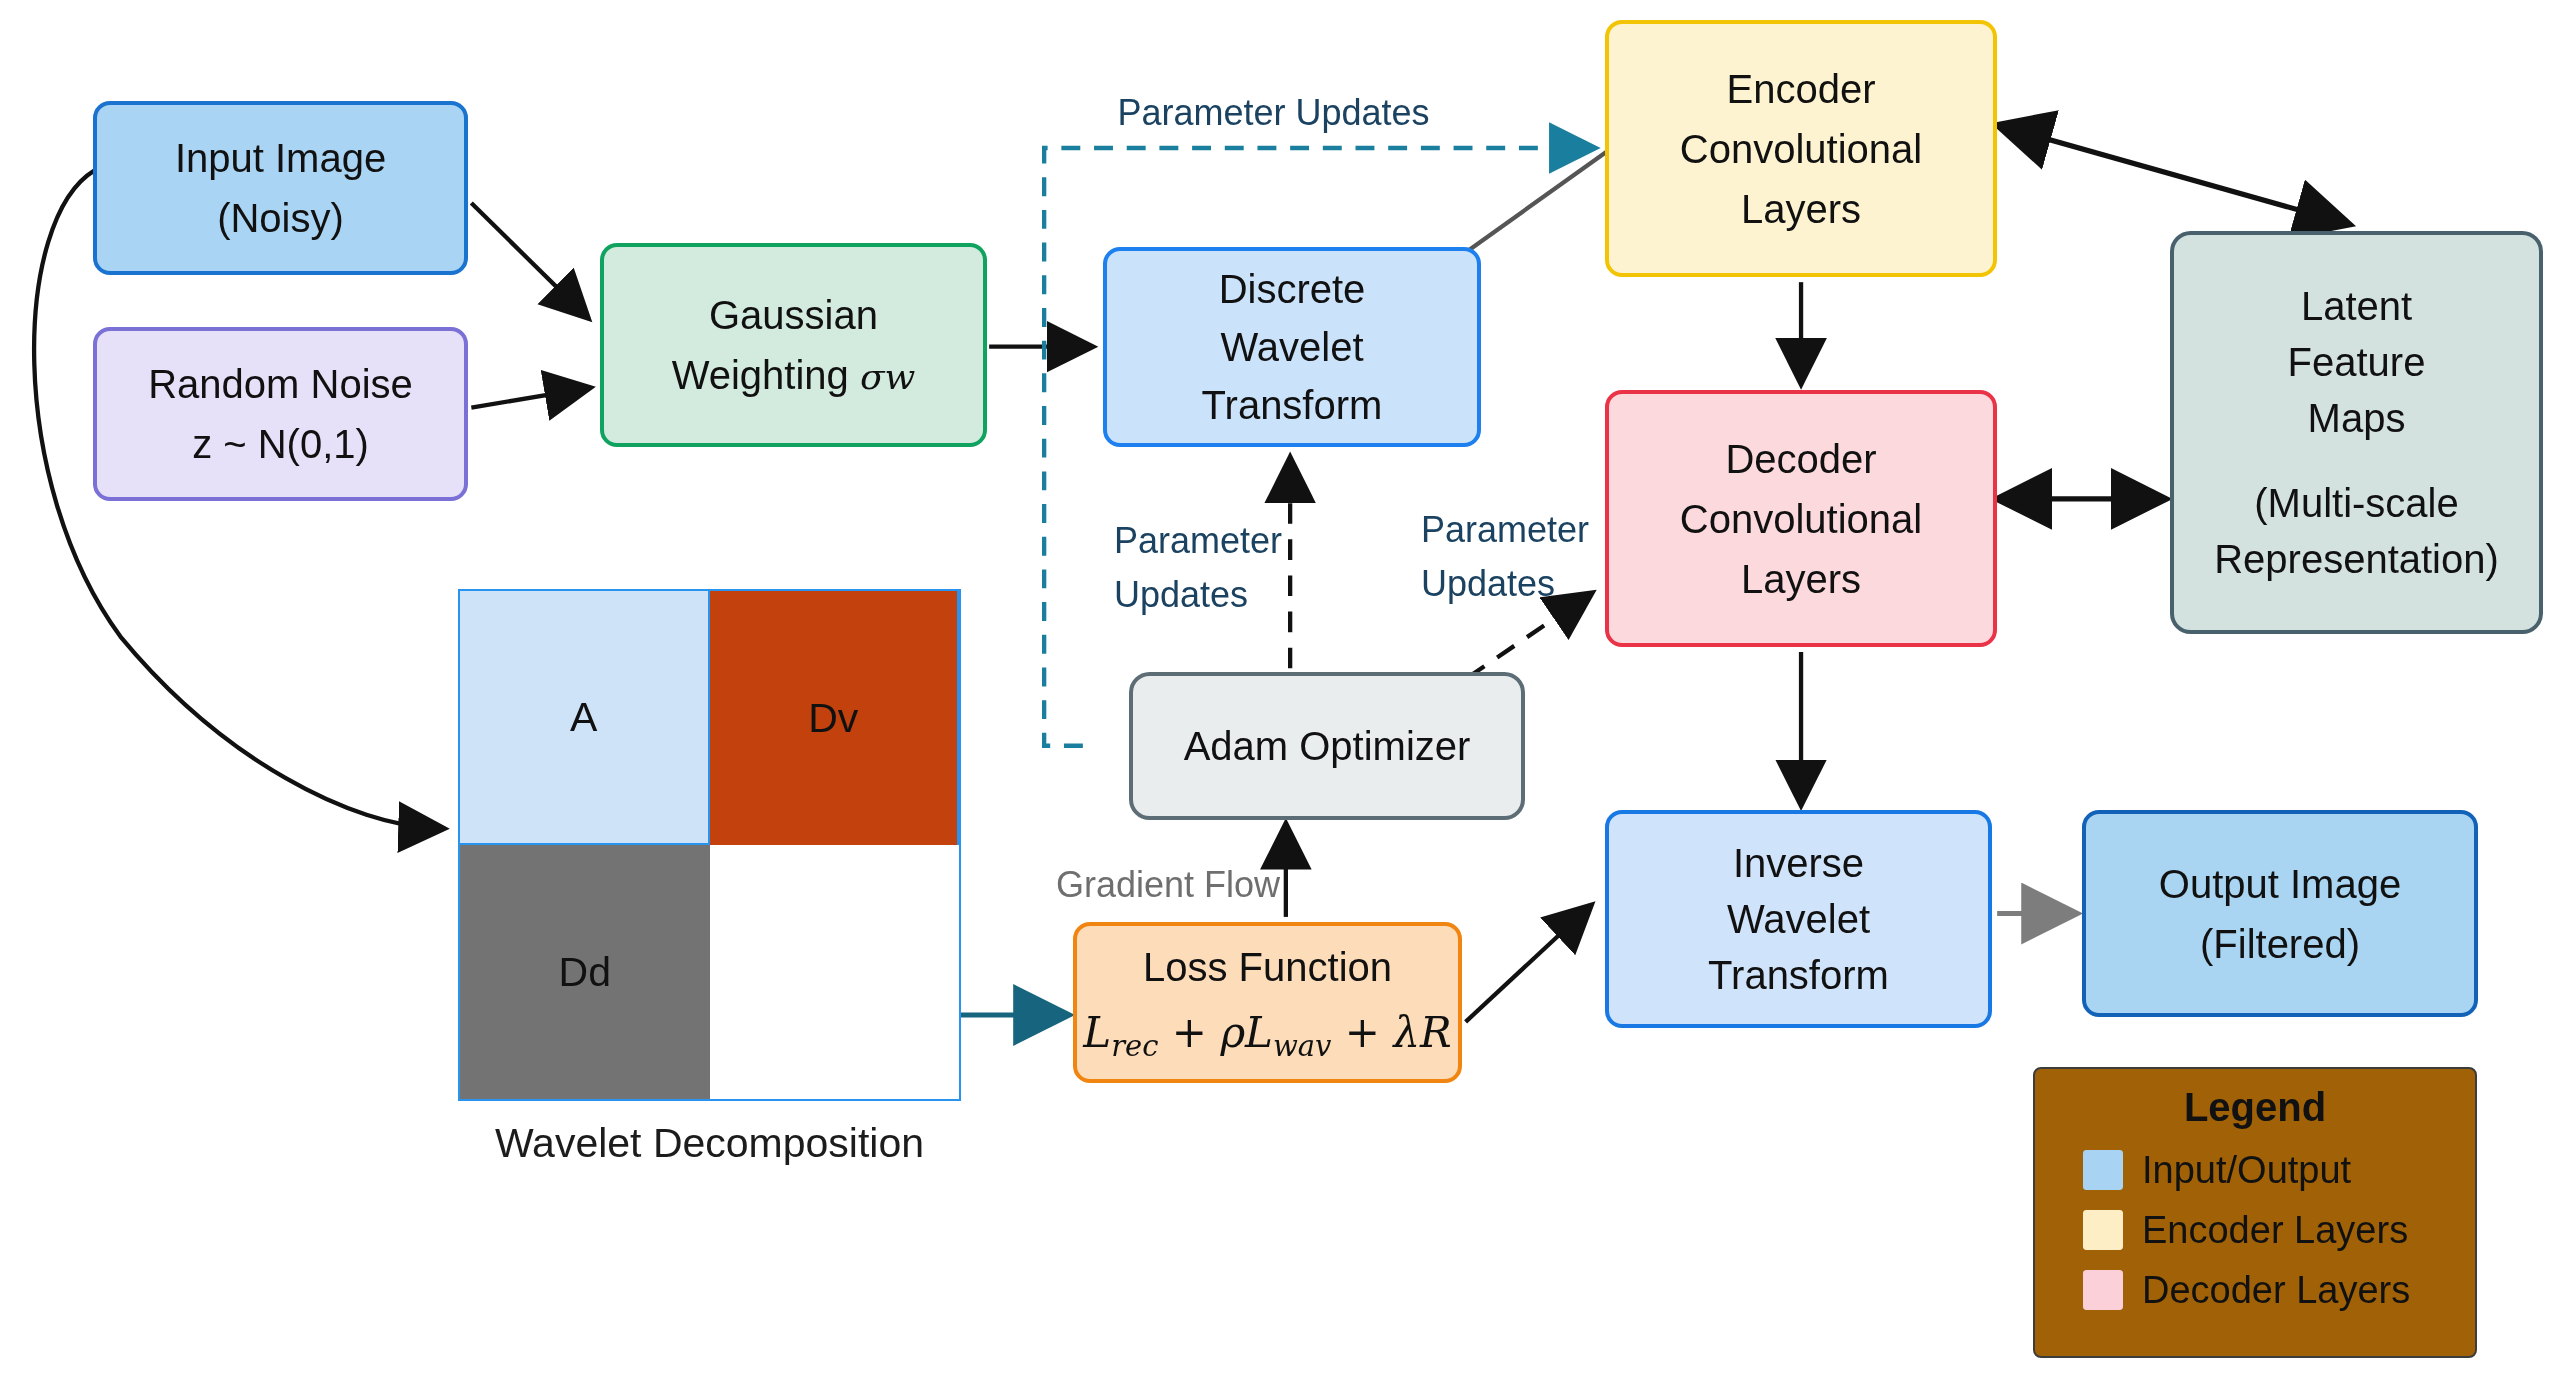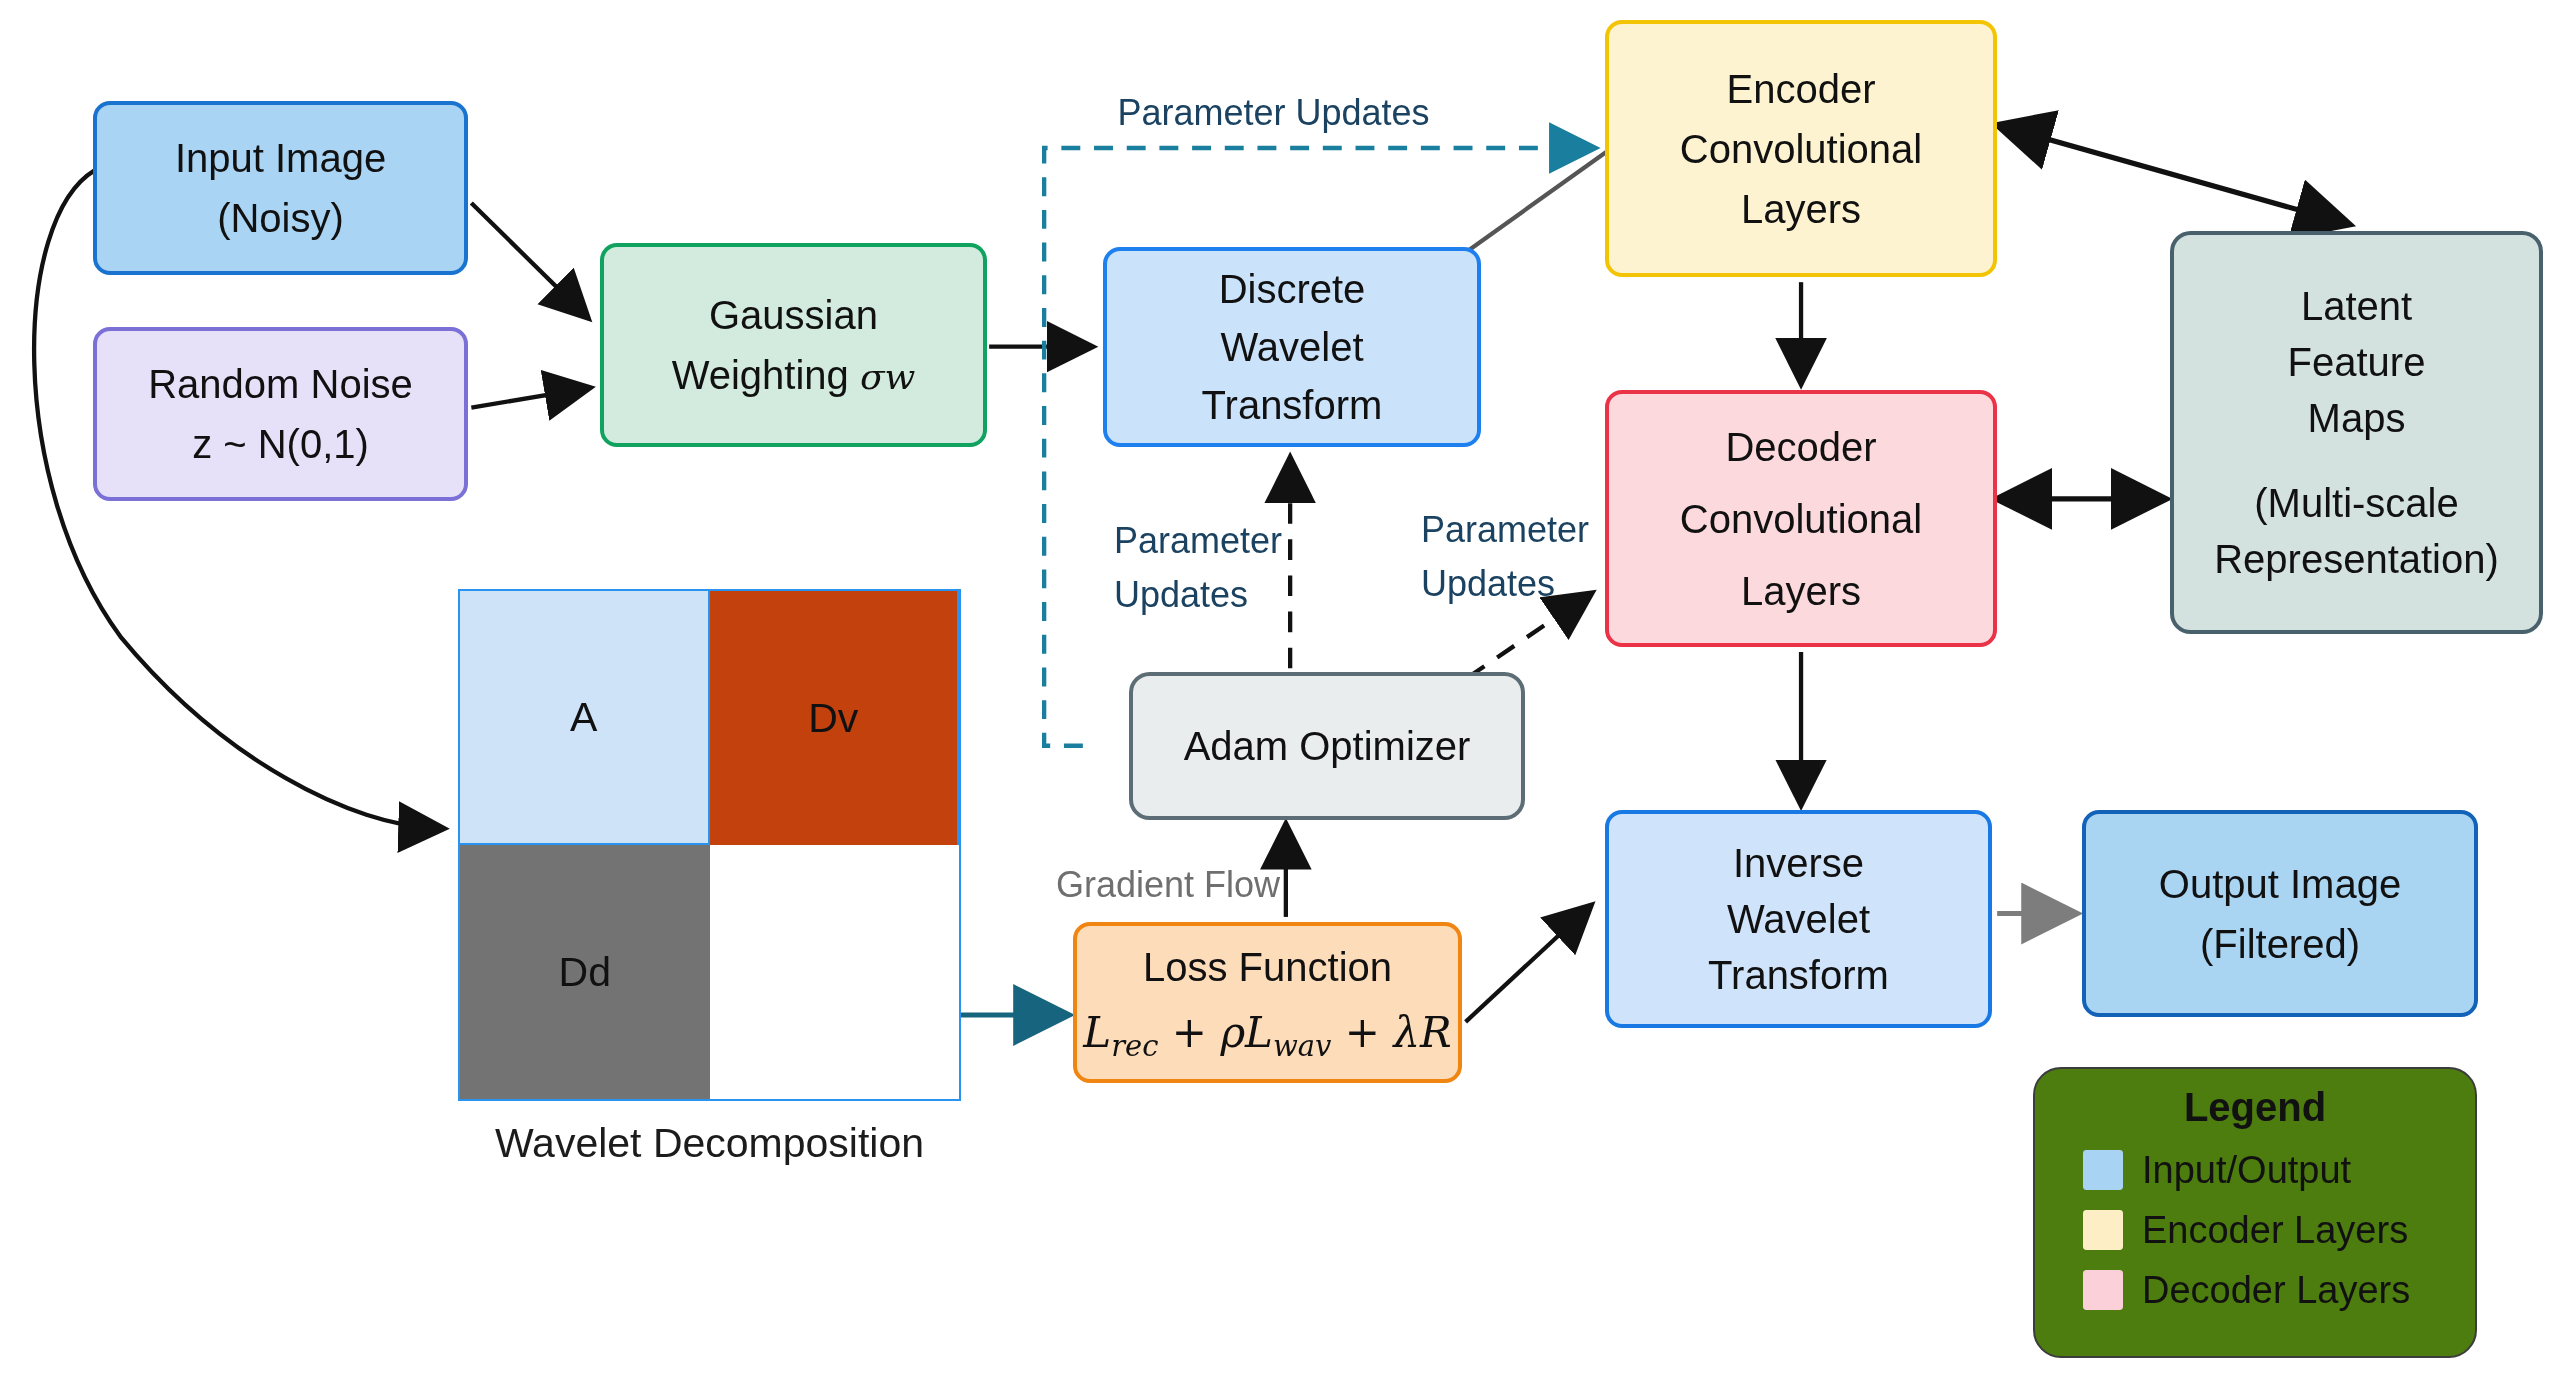--- a/index.html
+++ b/index.html
@@ -20,22 +20,22 @@
   .gray{color:#6f6f6f;}
   .grid{position:absolute;left:458px;top:589px;width:503px;height:512px;
         display:grid;grid-template-columns:1fr 1fr;grid-template-rows:1fr 1fr;
         border:2.6px solid #2994f0;box-sizing:border-box;}
   .cell{display:flex;align-items:center;justify-content:center;font-size:41px;box-sizing:border-box;}
   .cell.q-a{background:#cfe3f8;border-right:2.6px solid #2994f0;border-bottom:2.6px solid #2994f0;}
   .cell.q-dh{background:#daeafd;border-bottom:2.6px solid #2994f0;}
   .cell.q-dv{background:#c2410c;border-right:2.6px solid #2994f0;}
   .cell.q-dd{background:#737373;}
   .caption{position:absolute;left:458px;top:1120px;width:503px;text-align:center;font-size:41px;color:#1c1c1c;}
-  .legend{position:absolute;left:2033px;top:1067px;width:444px;height:291px;background:#4d7c0f;
-          border:2.6px solid #3c3c3c;border-radius:28px;box-sizing:border-box;padding:15.5px 0 0 0;}
+  .legend{position:absolute;left:2033px;top:1067px;width:444px;height:291px;background:#a16207;
+          border:2.6px solid #3c3c3c;border-radius:8px;box-sizing:border-box;padding:15.5px 0 0 0;}
   .legend-title{text-align:center;font-size:40px;font-weight:bold;margin-bottom:19px;}
   .legend-row{display:flex;align-items:center;gap:19px;margin:0 0 17px 48px;}
   .swatch{width:40px;height:40px;border-radius:3.4px;flex:0 0 auto;}
   .legend-label{font-size:38px;}
 </style>
 </head>
 <body>
 
 <div id="canvas">
 
@@ -96,21 +96,21 @@
     <span class="ln">Wavelet</span>
     <span class="ln">Transform</span>
   </div>
 
   <div class="node" style="left: 1605px; top: 20px; width: 392px; height: 257px; background-color: rgb(253, 243, 208); border-color: rgb(243, 196, 4);">
     <span class="ln">Encoder</span>
     <span class="ln">Convolutional</span>
     <span class="ln">Layers</span>
   </div>
 
-  <div class="node" style="left: 1605px; top: 390px; width: 392px; height: 257px; background-color: rgb(251, 217, 220); border-color: rgb(234, 51, 70); gap: 12px;">
+  <div class="node" style="left: 1605px; top: 390px; width: 392px; height: 257px; background-color: rgb(251, 217, 220); border-color: rgb(234, 51, 70);">
     <span class="ln">Decoder</span>
     <span class="ln">Convolutional</span>
     <span class="ln">Layers</span>
   </div>
 
   <div class="node" style="left: 2170px; top: 231px; width: 373px; height: 403px; border-radius: 20.6px; line-height: 1.4; background-color: rgb(211, 225, 223); border-color: rgb(72, 97, 108);">
     <span class="ln">Latent</span>
     <span class="ln">Feature</span>
     <span class="ln">Maps</span>
     <span class="ln" style="margin-top:29px;">(Multi-scale</span>

